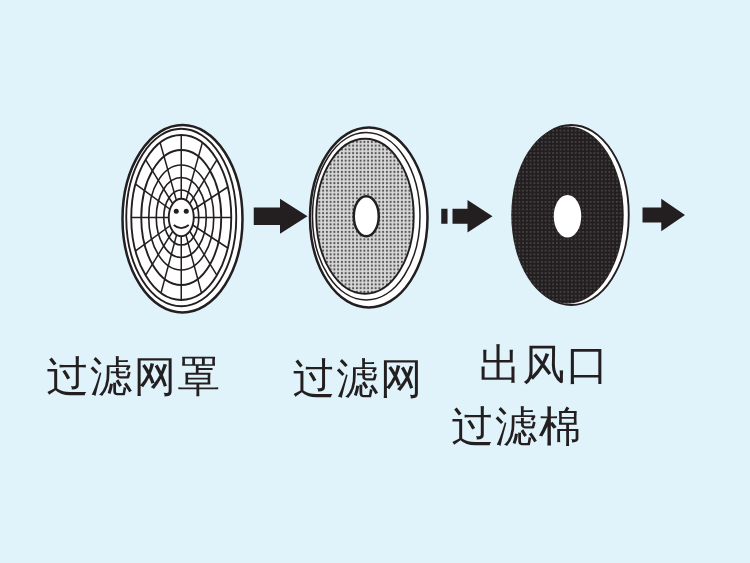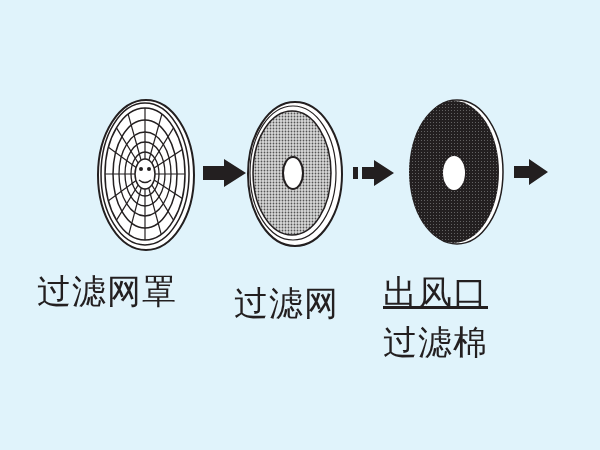--- a/index.html
+++ b/index.html
@@ -78,16 +78,16 @@
   </defs>
   <ellipse cx="52" cy="75" rx="46" ry="72" fill="#fff" stroke="#231f20" stroke-width="1.5"></ellipse>
   <ellipse cx="49" cy="75" rx="45" ry="71" fill="url(#darkdots)"></ellipse>
   <ellipse cx="49" cy="76" rx="11" ry="17" fill="#fff"></ellipse>
 </svg>
 
 <svg width="36" height="30" style="left:513px;top:157px;" viewBox="0 0 36 30">
   <path d="M1 9 H16 V2 L35 15 L16 28 V21 H1 Z" fill="#231f20"></path>
 </svg>
 
-<div class="label" style="left:37px;top:269px;text-align:center;">过滤网罩</div>
+<div class="label" style="left:37px;top:280px;text-align:center;">过滤网罩</div>
 <div class="label" style="left:234px;top:270px;margin-top:11px;">过滤网</div>
-<div class="label" style="left:383px;top:270px;text-decoration:underline;">出风口</div>
-<div class="label" style="left:383px;top:320px;">过滤棉</div>
+<div class="label" style="left:383px;top:270px;">出风口</div>
+<div class="label" style="left:361px;top:320px;">过滤棉</div>
 
 </body></html>

